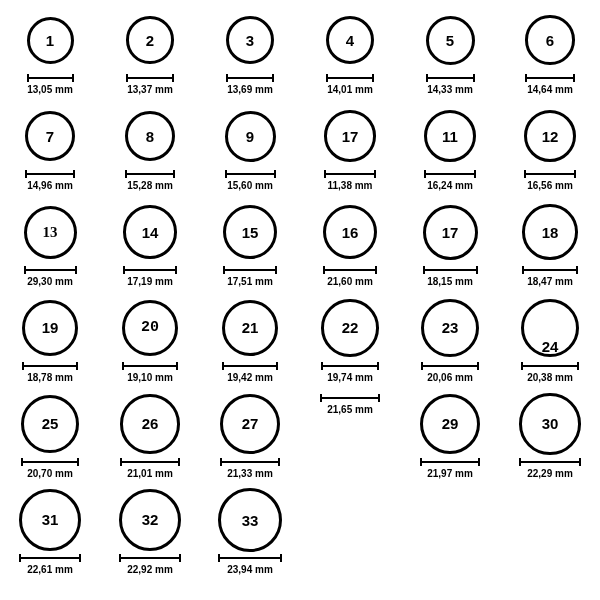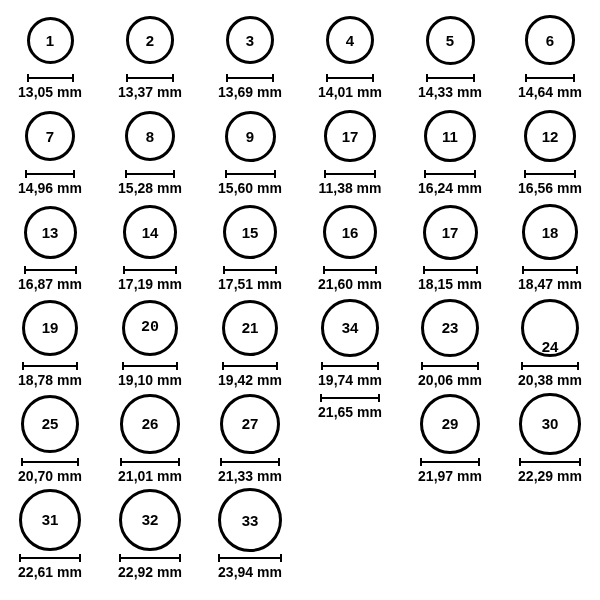--- a/index.html
+++ b/index.html
@@ -79,21 +79,21 @@
     top: 0;
     width: 2px;
     height: 8px;
     background: #000000;
   }
   .dim-cap.left { left: 0; }
   .dim-cap.right { right: 0; }
 
   .mm {
     margin-top: 3px;
-    font-size: 14px;
+    font-size: 10px;
     font-weight: bold;
     line-height: 1;
     white-space: nowrap;
     color: #000000;
   }
 </style>
 </head>
 <body>
 
 <div id="chart">
@@ -249,30 +249,30 @@
         </div>
         <div class="dim" style="width: 52.5px;">
           <div class="dim-line"></div>
           <div class="dim-cap left"></div>
           <div class="dim-cap right"></div>
         </div>
         <div class="mm">16,56 mm</div>
       </div>
       <div class="cell">
         <div class="ring-wrap">
-          <div class="ring" style="width: 53px; height: 53px;">
+          <div class="ring" style="width: 53px; height: 53px; font-family: Liberation Serif, serif;">
             <span class="ring-label">13</span>
           </div>
         </div>
         <div class="dim" style="width: 53px;">
           <div class="dim-line"></div>
           <div class="dim-cap left"></div>
           <div class="dim-cap right"></div>
         </div>
-        <div class="mm">16,87 mm</div>
+        <div class="mm">29,30 mm</div>
       </div>
       <div class="cell">
         <div class="ring-wrap">
           <div class="ring" style="width: 53.5px; height: 53.5px;">
             <span class="ring-label">14</span>
           </div>
         </div>
         <div class="dim" style="width: 53.5px;">
           <div class="dim-line"></div>
           <div class="dim-cap left"></div>
@@ -367,21 +367,21 @@
         <div class="dim" style="width: 56.9px;">
           <div class="dim-line"></div>
           <div class="dim-cap left"></div>
           <div class="dim-cap right"></div>
         </div>
         <div class="mm">19,42 mm</div>
       </div>
       <div class="cell">
         <div class="ring-wrap">
           <div class="ring" style="width: 57.4px; height: 57.4px;">
-            <span class="ring-label">34</span>
+            <span class="ring-label">22</span>
           </div>
         </div>
         <div class="dim" style="width: 57.4px;">
           <div class="dim-line"></div>
           <div class="dim-cap left"></div>
           <div class="dim-cap right"></div>
         </div>
         <div class="mm">19,74 mm</div>
       </div>
       <div class="cell">

